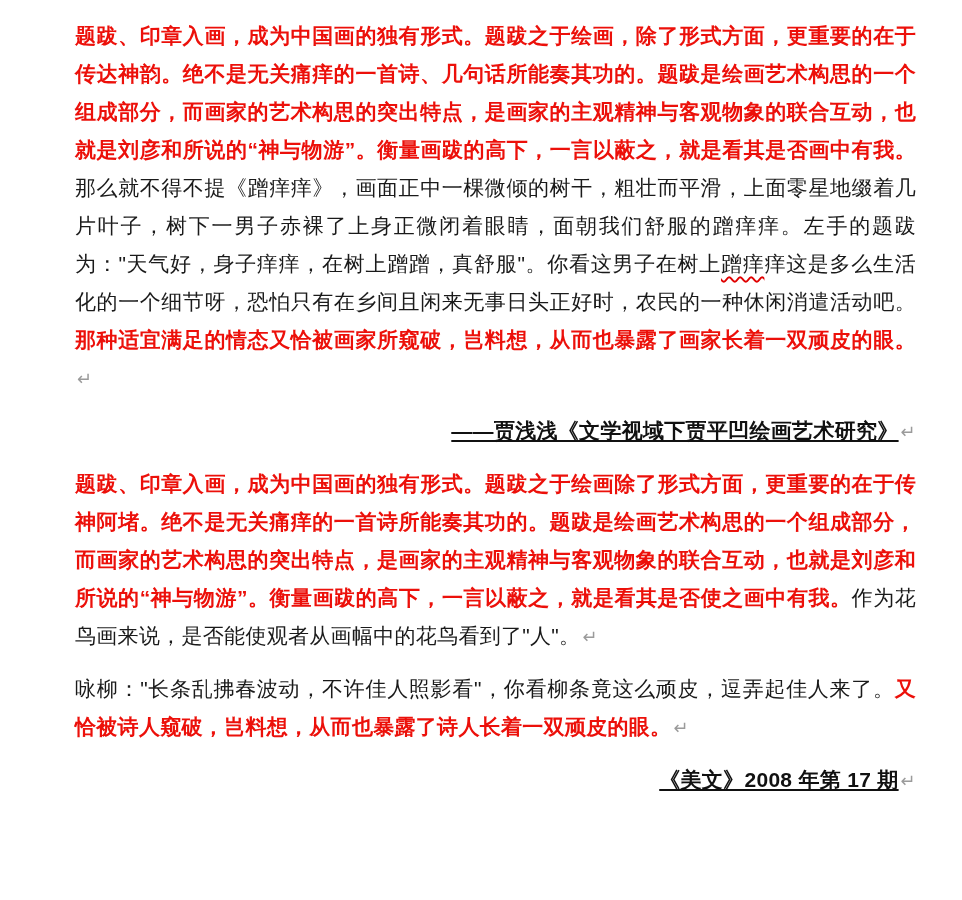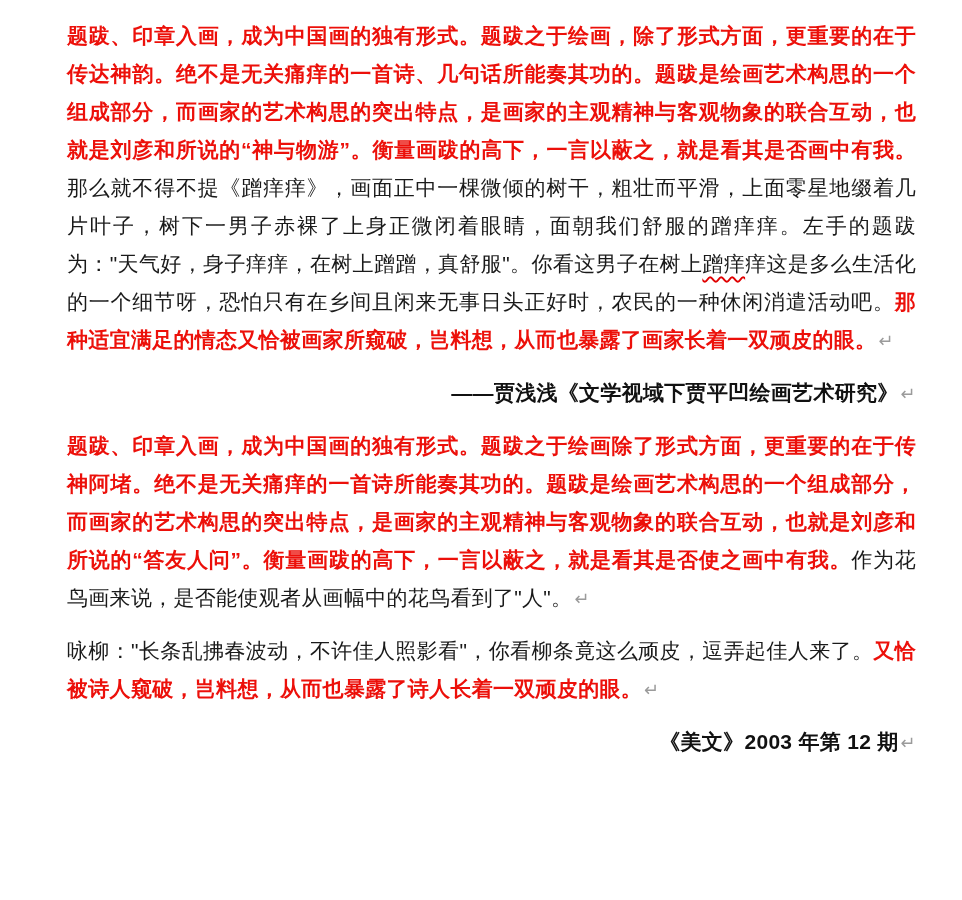--- a/index.html
+++ b/index.html
@@ -13,39 +13,40 @@
     overflow: hidden;
     font-family: "Liberation Sans", sans-serif;
   }
   .doc {
     padding: 17px 46px 0 67px;
     font-size: 21px;
     line-height: 38px;
     letter-spacing: 0.3px;
   }
   .para {
-    margin: 0 0 14px 0;
+    margin: 0 0 14px 8px;
     text-align: justify;
     text-justify: inter-ideograph;
   }
   .para.align-right {
     text-align: right;
   }
   .run { white-space: normal; }
   .run.red-bold {
     color: #ec100a;
     font-weight: bold;
   }
   .run.black {
     color: #1a1a1a;
     font-weight: normal;
   }
   .run.black-bold {
     color: #111111;
     font-weight: bold;
+    text-decoration: underline;
   }
   .run.mark {
     color: #9b9b9b;
     font-weight: normal;
     font-size: 18px;
     padding-left: 2px;
   }
   .run.squiggle {
     text-decoration-line: underline;
     text-decoration-style: wavy;
@@ -53,16 +54,16 @@
     text-decoration-thickness: 1.5px;
     text-underline-offset: 5px;
   }
 </style>
 </head>
 <body>
 
 <div class="doc">
   <p class="para"><span class="run red-bold">题跋、印章入画，成为中国画的独有形式。题跋之于绘画，除了形式方面，更重要的在于传达神韵。绝不是无关痛痒的一首诗、几句话所能奏其功的。题跋是绘画艺术构思的一个组成部分，而画家的艺术构思的突出特点，是画家的主观精神与客观物象的联合互动，也就是刘彦和所说的“神与物游”。衡量画跋的高下，一言以蔽之，就是看其是否画中有我。</span><span class="run black">那么就不得不提《蹭痒痒》，画面正中一棵微倾的树干，粗壮而平滑，上面零星地缀着几片叶子，树下一男子赤裸了上身正微闭着眼睛，面朝我们舒服的蹭痒痒。左手的题跋为："天气好，身子痒痒，在树上蹭蹭，真舒服"。你看这男子在树上</span><span class="run black squiggle">蹭痒</span><span class="run black">痒这是多么生活化的一个细节呀，恐怕只有在乡间且闲来无事日头正好时，农民的一种休闲消遣活动吧。</span><span class="run red-bold">那种适宜满足的情态又恰被画家所窥破，岂料想，从而也暴露了画家长着一双顽皮的眼。</span><span class="run mark">↵</span></p>
   <p class="para align-right"><span class="run black-bold">——贾浅浅《文学视域下贾平凹绘画艺术研究》</span><span class="run mark">↵</span></p>
-  <p class="para"><span class="run red-bold">题跋、印章入画，成为中国画的独有形式。题跋之于绘画除了形式方面，更重要的在于传神阿堵。绝不是无关痛痒的一首诗所能奏其功的。题跋是绘画艺术构思的一个组成部分，而画家的艺术构思的突出特点，是画家的主观精神与客观物象的联合互动，也就是刘彦和所说的“答友人问”。衡量画跋的高下，一言以蔽之，就是看其是否使之画中有我。</span><span class="run black">作为花鸟画来说，是否能使观者从画幅中的花鸟看到了"人"。</span><span class="run mark">↵</span></p>
+  <p class="para"><span class="run red-bold">题跋、印章入画，成为中国画的独有形式。题跋之于绘画除了形式方面，更重要的在于传神阿堵。绝不是无关痛痒的一首诗所能奏其功的。题跋是绘画艺术构思的一个组成部分，而画家的艺术构思的突出特点，是画家的主观精神与客观物象的联合互动，也就是刘彦和所说的“神与物游”。衡量画跋的高下，一言以蔽之，就是看其是否使之画中有我。</span><span class="run black">作为花鸟画来说，是否能使观者从画幅中的花鸟看到了"人"。</span><span class="run mark">↵</span></p>
   <p class="para"><span class="run black">咏柳："长条乱拂春波动，不许佳人照影看"，你看柳条竟这么顽皮，逗弄起佳人来了。</span><span class="run red-bold">又恰被诗人窥破，岂料想，从而也暴露了诗人长着一双顽皮的眼。</span><span class="run mark">↵</span></p>
-  <p class="para align-right"><span class="run black-bold">《美文》2003 年第 12 期</span><span class="run mark">↵</span></p>
+  <p class="para align-right"><span class="run black-bold">《美文》2008 年第 17 期</span><span class="run mark">↵</span></p>
 </div>
 
 </body></html>

